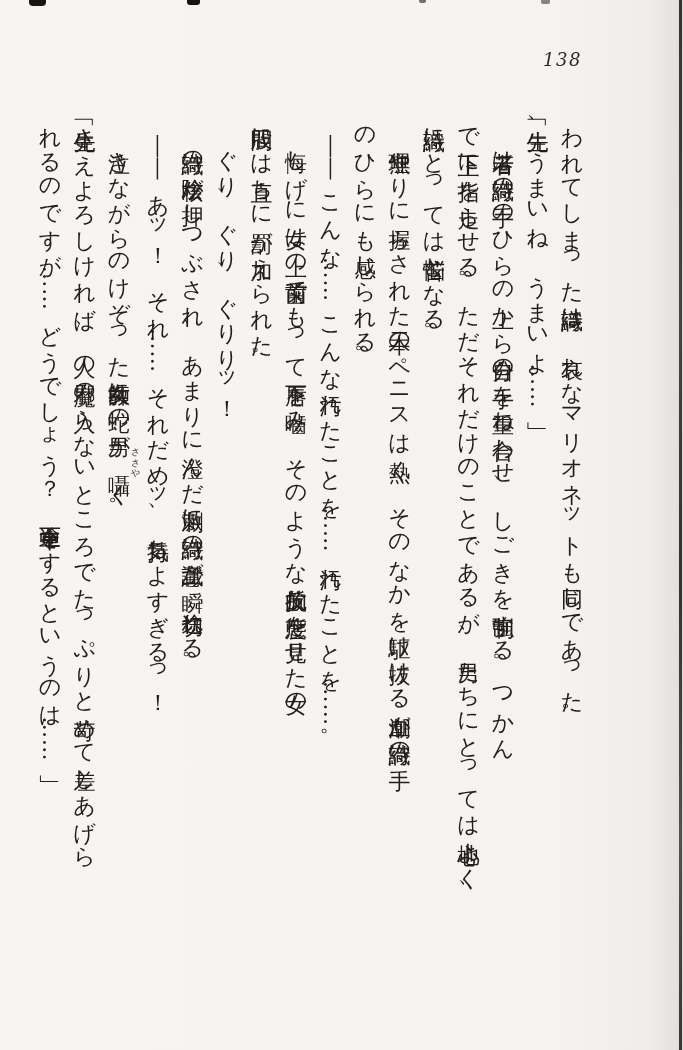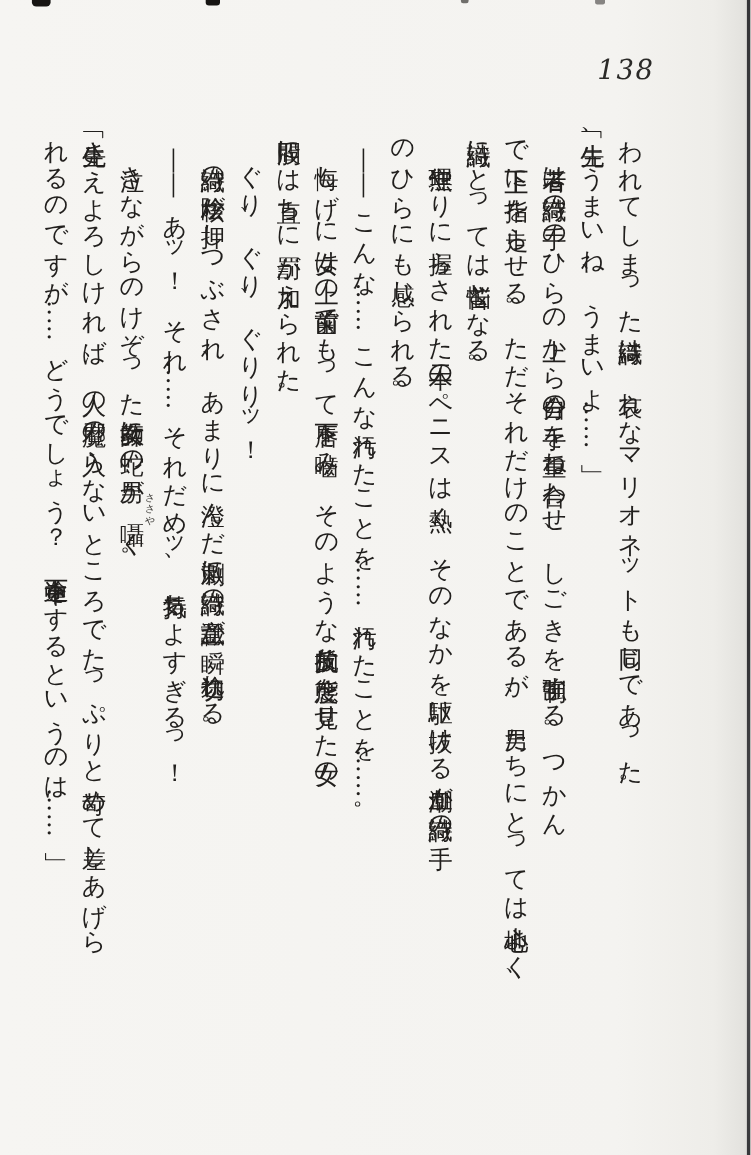--- a/index.html
+++ b/index.html
@@ -7,21 +7,21 @@
     width:683px;height:1050px;position:relative;overflow:hidden;
     background:#f4f3f0;
     font-family:"DejaVu Serif","Liberation Serif",serif;
   }
   .page{
     position:absolute;inset:0;
     background:linear-gradient(90deg,#f6f5f2 0%,#f4f3f0 82%,#eeede9 95%,#e3e2de 99%,#d8d7d3 100%);
   }
   .page-number{
     position:absolute;top:49px;left:543px;
-    font-style:italic;font-size:25px;color:#2b2a28;letter-spacing:1.5px;
+    font-style:italic;font-size:18px;color:#2b2a28;letter-spacing:1.5px;
   }
   .text-area{
     position:absolute;top:112px;right:94px;width:553px;height:884px;
     writing-mode:vertical-rl;-webkit-writing-mode:vertical-rl;
     text-orientation:mixed;
     font-size:22px;color:#211f1d;
   }
   .tcol{
     line-height:34.5px;
     height:100%;

